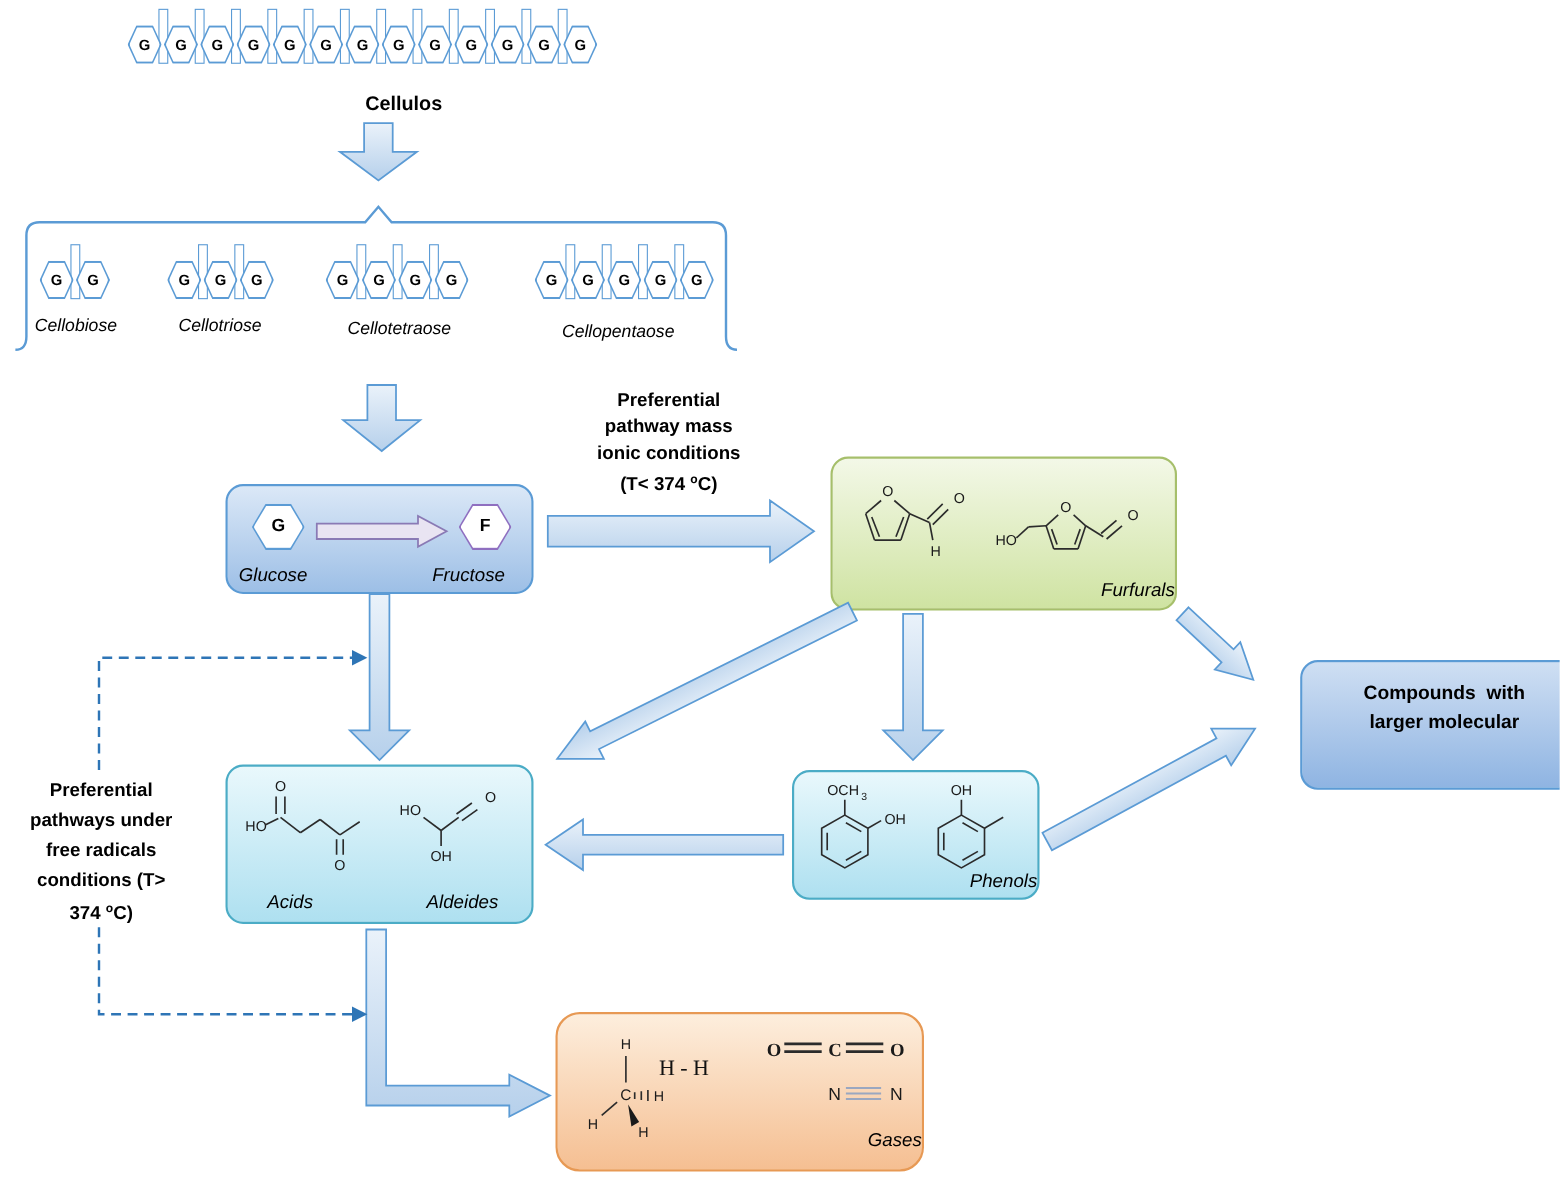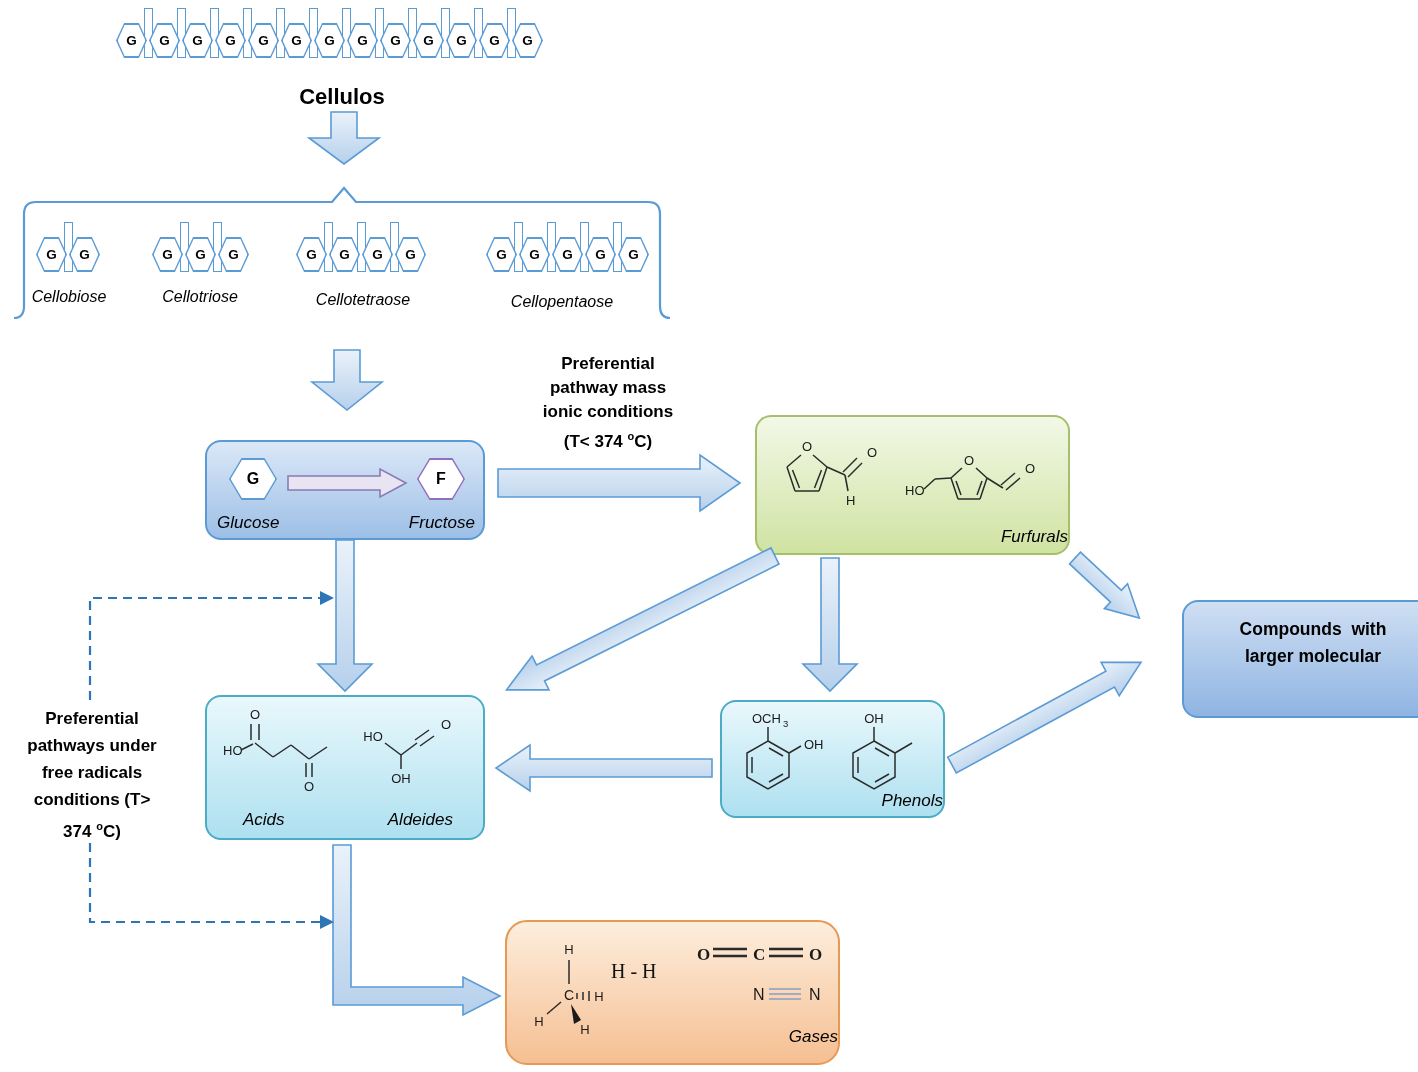--- a/index.html
+++ b/index.html
@@ -12,21 +12,21 @@
        background:#5b9bd5;clip-path:polygon(26% 0,74% 0,100% 50%,74% 100%,26% 100%,0 50%);}
   .hex::before{content:"";position:absolute;inset:1.6px;background:#fff;clip-path:polygon(26% 0,74% 0,100% 50%,74% 100%,26% 100%,0 50%);}
   .hex .hex-label{position:relative;z-index:2;font-weight:bold;font-size:13.5px;}
   .connector{position:relative;width:9px;height:50px;flex:none;margin:0 -3.5px;background:#fff;border:1.6px solid #5b9bd5;box-sizing:border-box;z-index:0;}
 
   .hex-lg{width:48px;height:42px;}
   .hex-lg .hex-label{font-size:16px;}
   .hex-purple{background:#8f6fc0;}
 
   
-  .big-label{position:absolute;font-weight:bold;font-size:22px;text-align:center;}
+  .big-label{position:absolute;font-weight:bold;font-size:18px;text-align:right;}
   .chain-label{position:absolute;font-style:italic;font-size:16px;text-align:center;}
   .note{position:absolute;font-weight:bold;font-size:17px;text-align:center;line-height:24px;}
   .note sup{font-size:11px;}
   .mol-label{position:absolute;font-style:italic;font-size:17px;}
 
   
   .rbox{position:absolute;border-radius:16px;border:2px solid;box-sizing:border-box;}
   #glucose-box{left:205px;top:440px;width:280px;height:100px;background:linear-gradient(#dbe8f7,#9dbfe6);border-color:#5b9bd5;}
   #furfurals-box{left:755px;top:415px;width:315px;height:140px;background:linear-gradient(#f3f8e7,#cfe3a2);border-color:#a6bf6b;}
   #acids-box{left:205px;top:695px;width:280px;height:145px;background:linear-gradient(#e9f8fc,#aee0f0);border-color:#4bacc6;}
@@ -190,21 +190,21 @@
   </div>
 
   <div class="rbox" id="glucose-box">
     <div class="hex hex-lg" style="position:absolute;left:22px;top:16px;">
         <span class="hex-label">G</span>
       </div>
     <div class="hex hex-lg hex-purple" style="position:absolute;left:210px;top:16px;">
         <span class="hex-label">F</span>
       </div>
     <div class="mol-label" style="left:10px;bottom:5px;">Glucose</div>
-    <div class="mol-label" style="right:8px;bottom:5px;">Fructose</div>
+    <div class="mol-label" style="right:24px;bottom:5px;">Fructose</div>
   </div>
 
   <div class="rbox" id="furfurals-box">
     <svg class="chem" style="left:6px;top:8px;" width="150" height="100" viewBox="0 0 150 100">
       <text x="44" y="26" text-anchor="middle" stroke="none" fill="#1a1a1a">O</text>
       <line x1="38" y1="30" x2="24" y2="42"></line>
         <line x1="50" y1="30" x2="64" y2="42"></line>
       <line x1="24" y1="42" x2="32" y2="66"></line>
         <line x1="64" y1="42" x2="56" y2="66"></line>
       <line x1="32" y1="66" x2="56" y2="66"></line>
@@ -304,21 +304,21 @@
       <text x="46" y="66" text-anchor="middle" style="font-size:14px" stroke="none" fill="#1a1a1a">C</text>
       <line x1="38" y1="68" x2="24" y2="80"></line>
       <text x="16" y="92" text-anchor="middle" stroke="none" fill="#1a1a1a">H</text>
       <line x1="54" y1="59" x2="54" y2="65"></line>
         <line x1="60" y1="58" x2="60" y2="66"></line>
         <line x1="66" y1="57" x2="66" y2="67"></line>
       <text x="76" y="67" text-anchor="middle" stroke="none" fill="#1a1a1a">H</text>
       <polygon points="48,70 58,86 51,90" style="fill:#1a1a1a;stroke:none;"></polygon>
       <text x="62" y="100" text-anchor="middle" stroke="none" fill="#1a1a1a">H</text>
     </svg>
-    <div class="serif-formula" style="left:104px;top:38px;font-family:Liberation Serif, serif;">H - H</div>
+    <div class="serif-formula" style="left:92px;top:38px;font-family:Liberation Serif, serif;">H - H</div>
     <svg class="chem" style="left:182px;top:14px;" width="160" height="34" viewBox="0 0 160 34">
       <text x="8" y="24" style="font-size:17px;font-weight:bold;font-family:'Liberation Serif',serif;" fill="#17375e" stroke="none">O</text>
       <line x1="24" y1="13" x2="58" y2="13" style="stroke-width:2.4"></line>
         <line x1="24" y1="20" x2="58" y2="20" style="stroke-width:2.4"></line>
       <text x="64" y="24" style="font-size:17px;font-weight:bold;font-family:'Liberation Serif',serif;" fill="#17375e" stroke="none">C</text>
       <line x1="80" y1="13" x2="114" y2="13" style="stroke-width:2.4"></line>
         <line x1="80" y1="20" x2="114" y2="20" style="stroke-width:2.4"></line>
       <text x="120" y="24" style="font-size:17px;font-weight:bold;font-family:'Liberation Serif',serif;" fill="#17375e" stroke="none">O</text>
     </svg>
     <svg class="chem" style="left:238px;top:58px;" width="110" height="28" viewBox="0 0 110 28">

